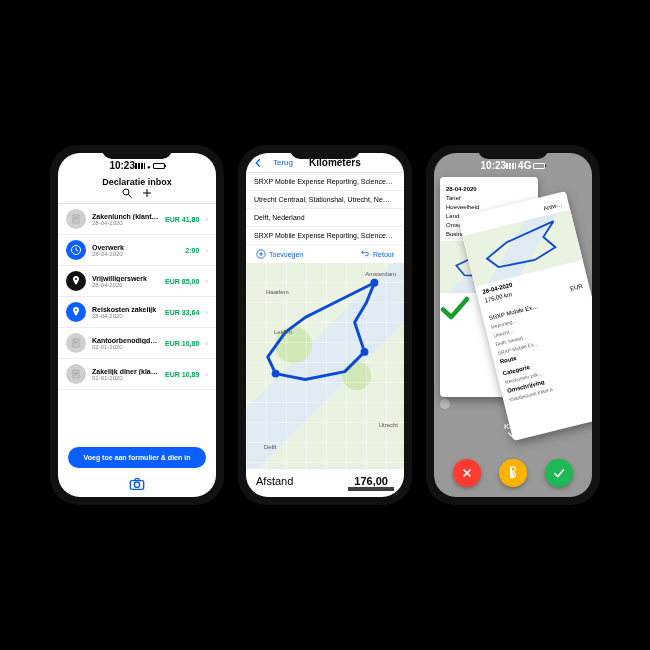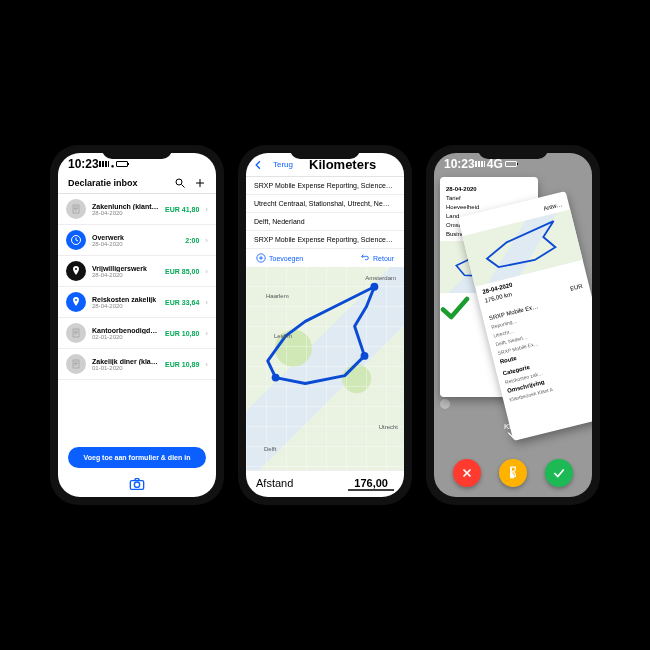--- a/index.html
+++ b/index.html
@@ -28,35 +28,35 @@
     position: relative;
     display: flex; flex-direction: column;
     font-size: 7px;
   }
   .notch {
     position: absolute; top: 0; left: 50%; transform: translateX(-50%);
     width: 70px; height: 14px; background: #111;
     border-radius: 0 0 10px 10px; z-index: 50;
   }
   .status-bar {
-    height: 20px; display: flex; justify-content: flex-start;
-    align-items: flex-end; padding: 0 10px 2px; font-size: 12px; font-weight: 600;
+    height: 20px; display: flex; justify-content: center;
+    align-items: flex-end; padding: 0 10px 2px; font-size: 10px; font-weight: 600;
   }
   .status-icons { display: flex; gap: 2px; align-items: center; }
   .signal, .wifi, .batt { display:inline-block; }
   .signal { width:10px; height:6px; background:
     linear-gradient(to right,#000 0 2px,transparent 2px 3px,#000 3px 5px,transparent 5px 6px,#000 6px 8px,transparent 8px 9px,#000 9px 11px); }
   .wifi::before { content:"\25CF"; font-size:6px; }
   .batt { width:12px; height:6px; border:1px solid #000; border-radius:1px; position:relative; }
   .batt::after { content:""; position:absolute; right:-2px; top:1px; width:1px; height:2px; background:#000; }
 
   
   .nav1 {
     display:flex; align-items:center; justify-content:space-between;
-    padding: 4px 10px; border-bottom: 1px solid #e3e3e3;
+    padding: 4px 10px; border-bottom: 1px solid #e3e3e3; flex-direction: column;
   }
   .nav1 .title { font-weight:700; font-size:9px; }
   .nav-actions { display:flex; gap:8px; }
   .icon { width:12px; height:12px; display:flex; align-items:center; justify-content:center; }
   .search-ic svg, .plus-ic svg { width:12px; height:12px; }
   .list { flex:1; overflow:hidden; }
   .row {
     display:flex; align-items:center; padding:5px 8px;
     border-bottom:1px solid #eee; gap:6px;
   }
@@ -73,21 +73,21 @@
   .submit-btn {
     margin: 6px 10px; padding:7px; text-align:center;
     background:#0b5fff; color:#fff; border-radius:14px;
     font-size:7px; font-weight:600;
   }
   .cam-bar { text-align:center; padding:4px 0 6px; color:#0b5fff; }
 
   
   .nav2 { display:flex; align-items:center; padding:4px 8px; gap:6px; border-bottom:1px solid #e3e3e3; }
   .back { color:#0b5fff; font-size:8px; display:flex; align-items:center; gap:11px; }
-  .nav2 .title2 { font-weight:700; font-size:13px; margin-left:10px; }
+  .nav2 .title2 { font-weight:700; font-size:10px; margin-left:10px; }
   .addr-list .arow {
     padding:5px 8px; border-bottom:1px solid #eee;
     font-size:7px; white-space:nowrap; overflow:hidden; text-overflow:ellipsis;
   }
   .map-actions { display:flex; justify-content:space-between; padding:4px 10px; font-size:7px; color:#0b5fff; }
   .map-act { display:flex; align-items:center; gap:3px; }
   .map {
     flex:1; position:relative;
     background:
       radial-gradient(circle at 30% 40%, #cfe8b5 0 18px, transparent 19px),
@@ -97,21 +97,21 @@
   }
   .map::before {
     content:""; position:absolute; inset:0;
     background:
       linear-gradient(90deg, rgba(255,255,255,.35) 0 1px, transparent 1px) 0 0/20px 20px,
       linear-gradient(0deg, rgba(255,255,255,.35) 0 1px, transparent 1px) 0 0/20px 20px;
   }
   .route { position:absolute; inset:0; }
   .city { position:absolute; font-size:6px; color:#555; }
   .dist-row { display:flex; justify-content:space-between; padding:6px 10px; border-top:1px solid #eee; font-size:11px; }
-  .dist-val { font-weight:700; border-bottom:2px solid #404040; padding:0 6px; }
+  .dist-val { font-weight:700; border-bottom:4px solid #404040; padding:0 6px; }
 
   
   .screen3 { background:#999; }
   .screen3 .status-bar { color:#fff; }
   .p3-stack { position:relative; flex:1; }
   .sheet {
     position:absolute; background:#fff; border-radius:4px;
     box-shadow:0 4px 10px rgba(0,0,0,.35);
     padding:6px; font-size:6px;
   }

